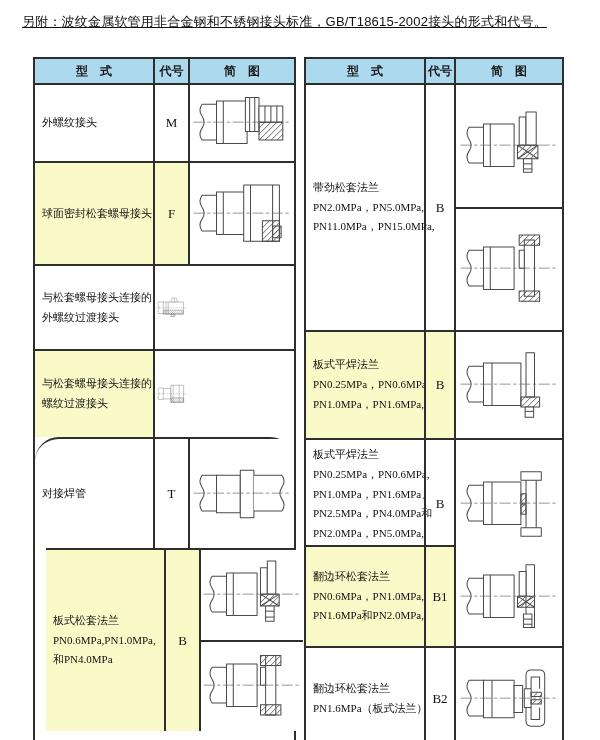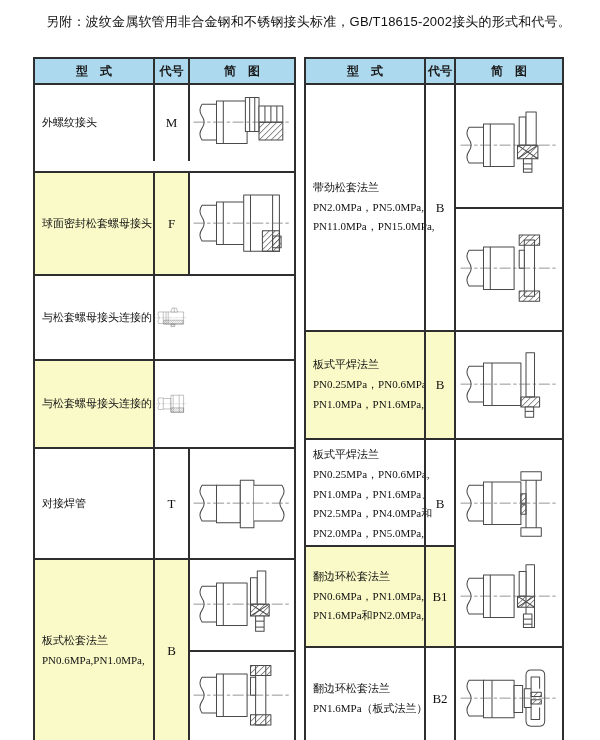--- a/index.html
+++ b/index.html
@@ -4,23 +4,23 @@
 <style>
   * { box-sizing: border-box; margin: 0; padding: 0; }
   html,body { width:600px; height:740px; }
   body {
     background:#ffffff;
     font-family:"Liberation Serif", serif;
     position:relative;
     overflow:hidden;
   }
   .page-title {
-    position:absolute; left:46px; top:13px;
+    position:absolute; left:22px; top:13px;
     font-family:"Liberation Sans", sans-serif;
-    font-size:13px; color:#111; letter-spacing:0.2px;
+    font-size:13px; color:#111; letter-spacing:0.2px;text-decoration:underline;
   }
   .tables-wrap {
     position:absolute; left:33px; top:57px;
     display:flex; gap:8px;
   }
   .tbl { border:2px solid var(--border); background:#fff; }
   .tbl-left  { width:263px; }
   .tbl-right { width:260px; }
   .hrow, .trow { display:grid; }
   .tbl-left  .hrow, .tbl-left  .trow { grid-template-columns:118px 35px 1fr; }
@@ -92,21 +92,21 @@
               <rect x="80" y="22" width="28" height="19" fill="white" stroke="#4a4a4a" stroke-width="1.2" stroke-linejoin="round"></rect>
               <rect x="80" y="41" width="28" height="21" fill="url(#hatch)" stroke="#4a4a4a" stroke-width="1.2" stroke-linejoin="round"></rect>
               <line x1="87" y1="22" x2="87" y2="41" stroke="#4a4a4a" stroke-width="1.2" stroke-linejoin="round" fill="none"></line>
               <line x1="94" y1="22" x2="94" y2="41" stroke="#4a4a4a" stroke-width="1.2" stroke-linejoin="round" fill="none"></line>
               <line x1="101" y1="22" x2="101" y2="41" stroke="#4a4a4a" stroke-width="1.2" stroke-linejoin="round" fill="none"></line>
               <line x1="3" y1="41" x2="117" y2="41" stroke="#666" stroke-width="0.8" stroke-dasharray="13,3,4,3"></line>
             </svg>
           </div>
         </div>
       </div>
-      <div class="trow hl" style="height: 103px; margin-top: 10px;">
+      <div class="trow hl" style="height: 103px;">
         <div class="type-cell">
           <div class="type-line">球面密封松套螺母接头</div>
         </div>
         <div class="code-cell">F</div>
         <div class="diagram-cell">
           <div class="diagram-sub">
             <svg class="fitting" viewBox="0 0 120 84" preserveAspectRatio="xMidYMid meet">
               <path d="M31,20 H13 q-5,7 0,14 q5,7 0,14 q-5,7 0,14 H31" fill="white" stroke="#4a4a4a" stroke-width="1.2" stroke-linejoin="round"></path>
               <rect x="30" y="16" width="36" height="50" fill="white" stroke="#4a4a4a" stroke-width="1.2" stroke-linejoin="round"></rect>
               <line x1="38" y1="16" x2="38" y2="66" stroke="#4a4a4a" stroke-width="1.2" stroke-linejoin="round" fill="none"></line>
@@ -116,76 +116,79 @@
               <rect x="84" y="50" width="20" height="24" fill="url(#hatch)" stroke="#4a4a4a" stroke-width="1.2" stroke-linejoin="round"></rect>
               <rect x="96" y="56" width="10" height="14" fill="url(#hatch)" stroke="#4a4a4a" stroke-width="1.2" stroke-linejoin="round"></rect>
               <line x1="3" y1="41" x2="117" y2="41" stroke="#666" stroke-width="0.8" stroke-dasharray="13,3,4,3"></line>
             </svg>
           </div>
         </div>
       </div>
       <div class="trow" style="height: 85px;">
         <div class="type-cell">
           <div class="type-line">与松套螺母接头连接的</div>
+          <div class="type-line">外螺纹过渡接头</div>
         </div>
         <div class="diagram-cell">
           <div class="diagram-sub">
             <svg class="fitting" viewBox="0 0 120 84" preserveAspectRatio="xMidYMid meet">
               <path d="M31,20 H13 q-5,7 0,14 q5,7 0,14 q-5,7 0,14 H31" fill="white" stroke="#4a4a4a" stroke-width="1.2" stroke-linejoin="round"></path>
               <rect x="30" y="20" width="74" height="44" fill="white" stroke="#4a4a4a" stroke-width="1.2" stroke-linejoin="round"></rect>
               <line x1="40" y1="20" x2="40" y2="64" stroke="#4a4a4a" stroke-width="1.2" stroke-linejoin="round" fill="none"></line>
               <line x1="48" y1="20" x2="48" y2="64" stroke="#4a4a4a" stroke-width="1.2" stroke-linejoin="round" fill="none"></line>
               <path d="M58,20 L62,6 H78 L82,20 Z" fill="white" stroke="#4a4a4a" stroke-width="1.2" stroke-linejoin="round"></path>
               <line x1="70" y1="6" x2="70" y2="20" stroke="#4a4a4a" stroke-width="1.2" stroke-linejoin="round" fill="none"></line>
               <rect x="32" y="50" width="70" height="14" fill="url(#hatch)" stroke="#4a4a4a" stroke-width="1.2" stroke-linejoin="round"></rect>
               <rect x="58" y="64" width="14" height="9" fill="url(#hatch)" stroke="#4a4a4a" stroke-width="1.2" stroke-linejoin="round"></rect>
               <line x1="3" y1="41" x2="117" y2="41" stroke="#666" stroke-width="0.8" stroke-dasharray="13,3,4,3"></line>
             </svg>
           </div>
         </div>
       </div>
       <div class="trow hl" style="height: 88px;">
         <div class="type-cell">
           <div class="type-line">与松套螺母接头连接的内</div>
+          <div class="type-line">螺纹过渡接头</div>
         </div>
         <div class="diagram-cell">
           <div class="diagram-sub">
             <svg class="fitting" viewBox="0 0 120 84" preserveAspectRatio="xMidYMid meet">
               <path d="M31,20 H13 q-5,7 0,14 q5,7 0,14 q-5,7 0,14 H31" fill="white" stroke="#4a4a4a" stroke-width="1.2" stroke-linejoin="round"></path>
               <rect x="30" y="22" width="28" height="38" fill="white" stroke="#4a4a4a" stroke-width="1.2" stroke-linejoin="round"></rect>
               <rect x="58" y="10" width="46" height="62" fill="white" stroke="#4a4a4a" stroke-width="1.2" stroke-linejoin="round"></rect>
               <line x1="66" y1="10" x2="66" y2="72" stroke="#4a4a4a" stroke-width="1.2" stroke-linejoin="round" fill="none"></line>
               <line x1="88" y1="10" x2="88" y2="72" stroke="#4a4a4a" stroke-width="1.2" stroke-linejoin="round" fill="none"></line>
               <rect x="58" y="56" width="46" height="16" fill="url(#hatch)" stroke="#4a4a4a" stroke-width="1.2" stroke-linejoin="round"></rect>
               <line x1="3" y1="41" x2="117" y2="41" stroke="#666" stroke-width="0.8" stroke-dasharray="13,3,4,3"></line>
             </svg>
           </div>
         </div>
       </div>
-      <div class="trow" style="height: 111px;">
+      <div class="trow" style="height: 111px; border-radius: 24px;">
         <div class="type-cell">
           <div class="type-line">对接焊管</div>
         </div>
         <div class="code-cell">T</div>
         <div class="diagram-cell">
           <div class="diagram-sub">
             <svg class="fitting" viewBox="0 0 120 84" preserveAspectRatio="xMidYMid meet">
               <path d="M31,20 H13 q-5,7 0,14 q5,7 0,14 q-5,7 0,14 H31" fill="white" stroke="#4a4a4a" stroke-width="1.2" stroke-linejoin="round"></path>
               <rect x="30" y="20" width="28" height="44" fill="white" stroke="#4a4a4a" stroke-width="1.2" stroke-linejoin="round"></rect>
               <rect x="58" y="14" width="16" height="56" fill="white" stroke="#4a4a4a" stroke-width="1.2" stroke-linejoin="round"></rect>
               <path d="M74,20 H107 q5,7 0,14 q-5,7 0,14 q5,7 0,14 H74" fill="white" stroke="#4a4a4a" stroke-width="1.2" stroke-linejoin="round"></path>
               <line x1="3" y1="41" x2="117" y2="41" stroke="#666" stroke-width="0.8" stroke-dasharray="13,3,4,3"></line>
             </svg>
           </div>
         </div>
       </div>
-      <div class="trow hl" style="height: 183px;">
+      <div class="trow hl" style="height: 183px; margin-left: 11px;">
         <div class="type-cell">
           <div class="type-line">板式松套法兰</div>
           <div class="type-line">PN0.6MPa,PN1.0MPa,</div>
+          <div class="type-line">和PN4.0MPa</div>
         </div>
         <div class="code-cell">B</div>
         <div class="diagram-cell">
           <div class="diagram-sub">
             <svg class="fitting" viewBox="0 0 120 84" preserveAspectRatio="xMidYMid meet">
               <path d="M31,20 H13 q-5,7 0,14 q5,7 0,14 q-5,7 0,14 H31" fill="white" stroke="#4a4a4a" stroke-width="1.2" stroke-linejoin="round"></path>
               <rect x="30" y="16" width="36" height="50" fill="white" stroke="#4a4a4a" stroke-width="1.2" stroke-linejoin="round"></rect>
               <line x1="38" y1="16" x2="38" y2="66" stroke="#4a4a4a" stroke-width="1.2" stroke-linejoin="round" fill="none"></line>
               <rect x="70" y="10" width="8" height="31" fill="white" stroke="#4a4a4a" stroke-width="1.2" stroke-linejoin="round"></rect>
               <rect x="78" y="2" width="10" height="39" fill="white" stroke="#4a4a4a" stroke-width="1.2" stroke-linejoin="round"></rect>

